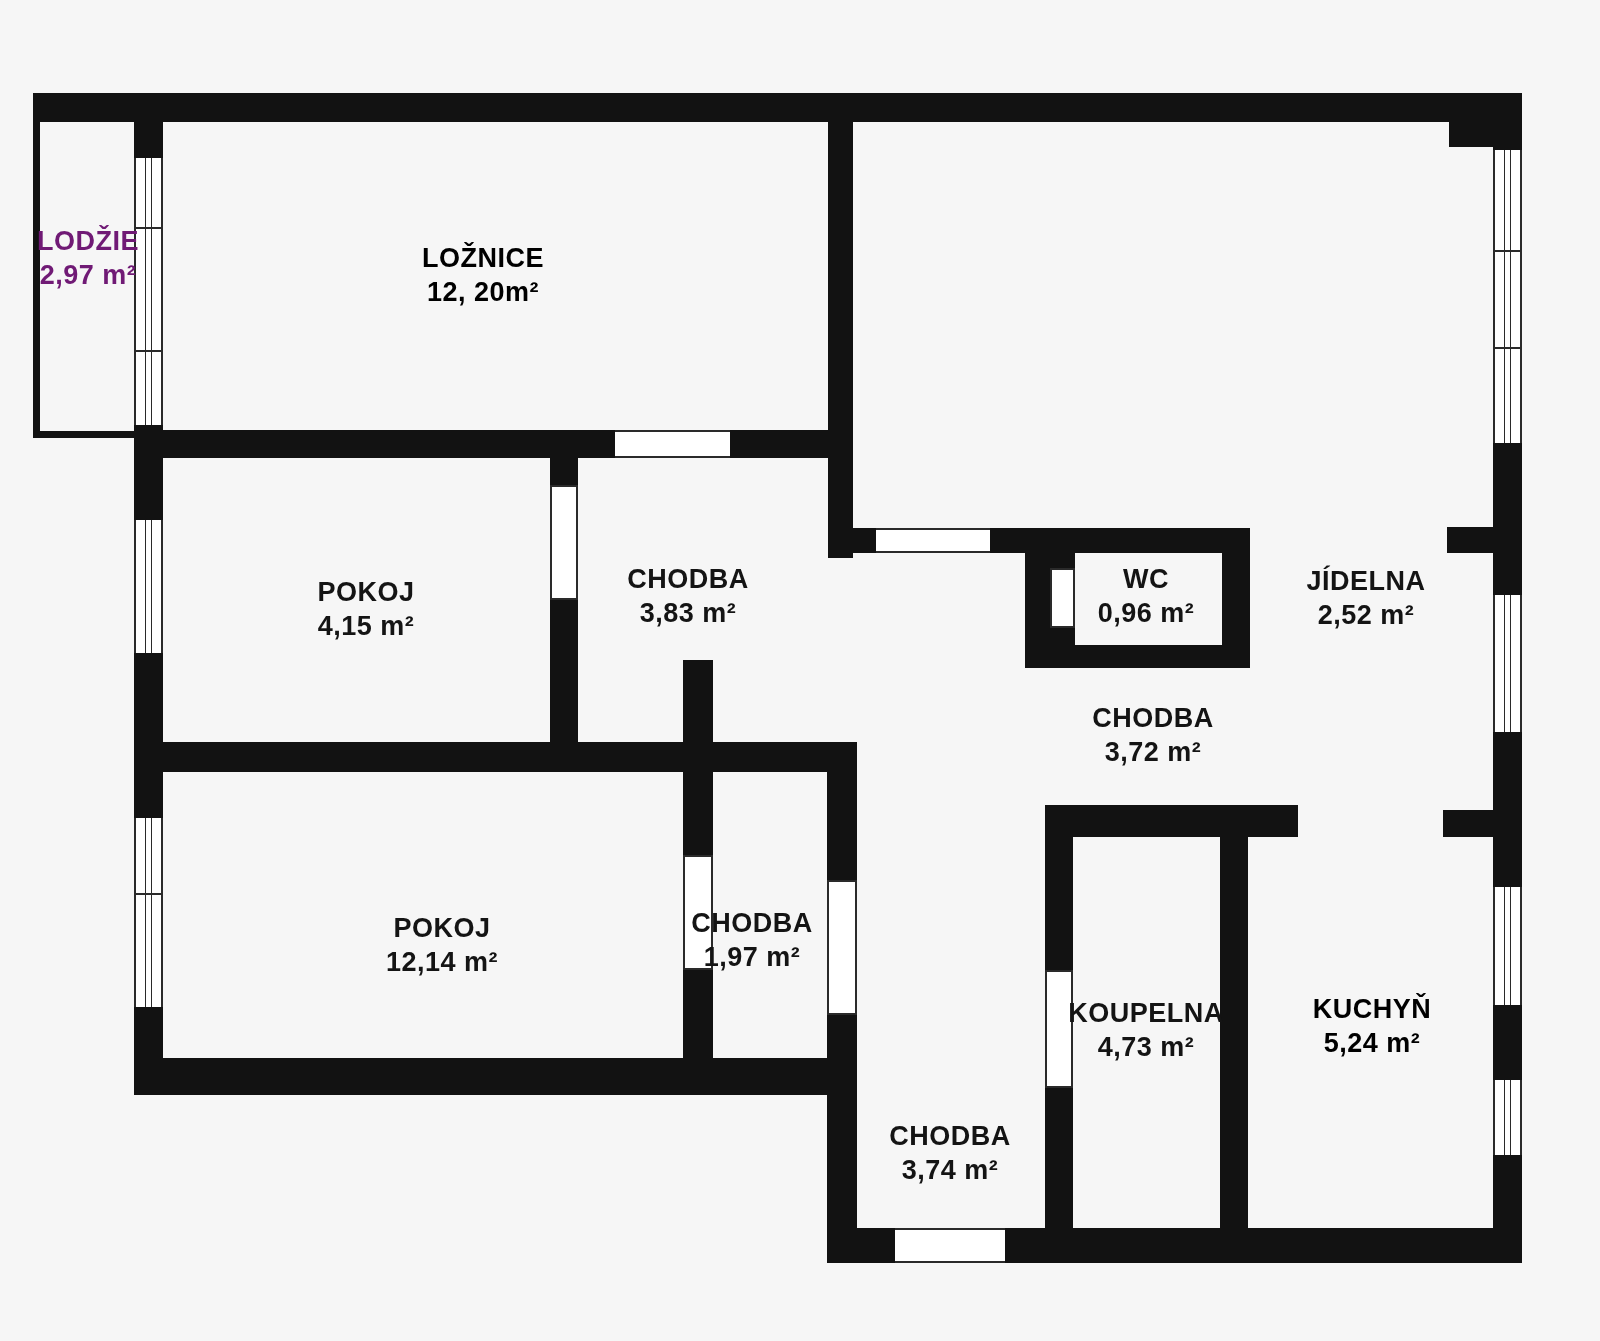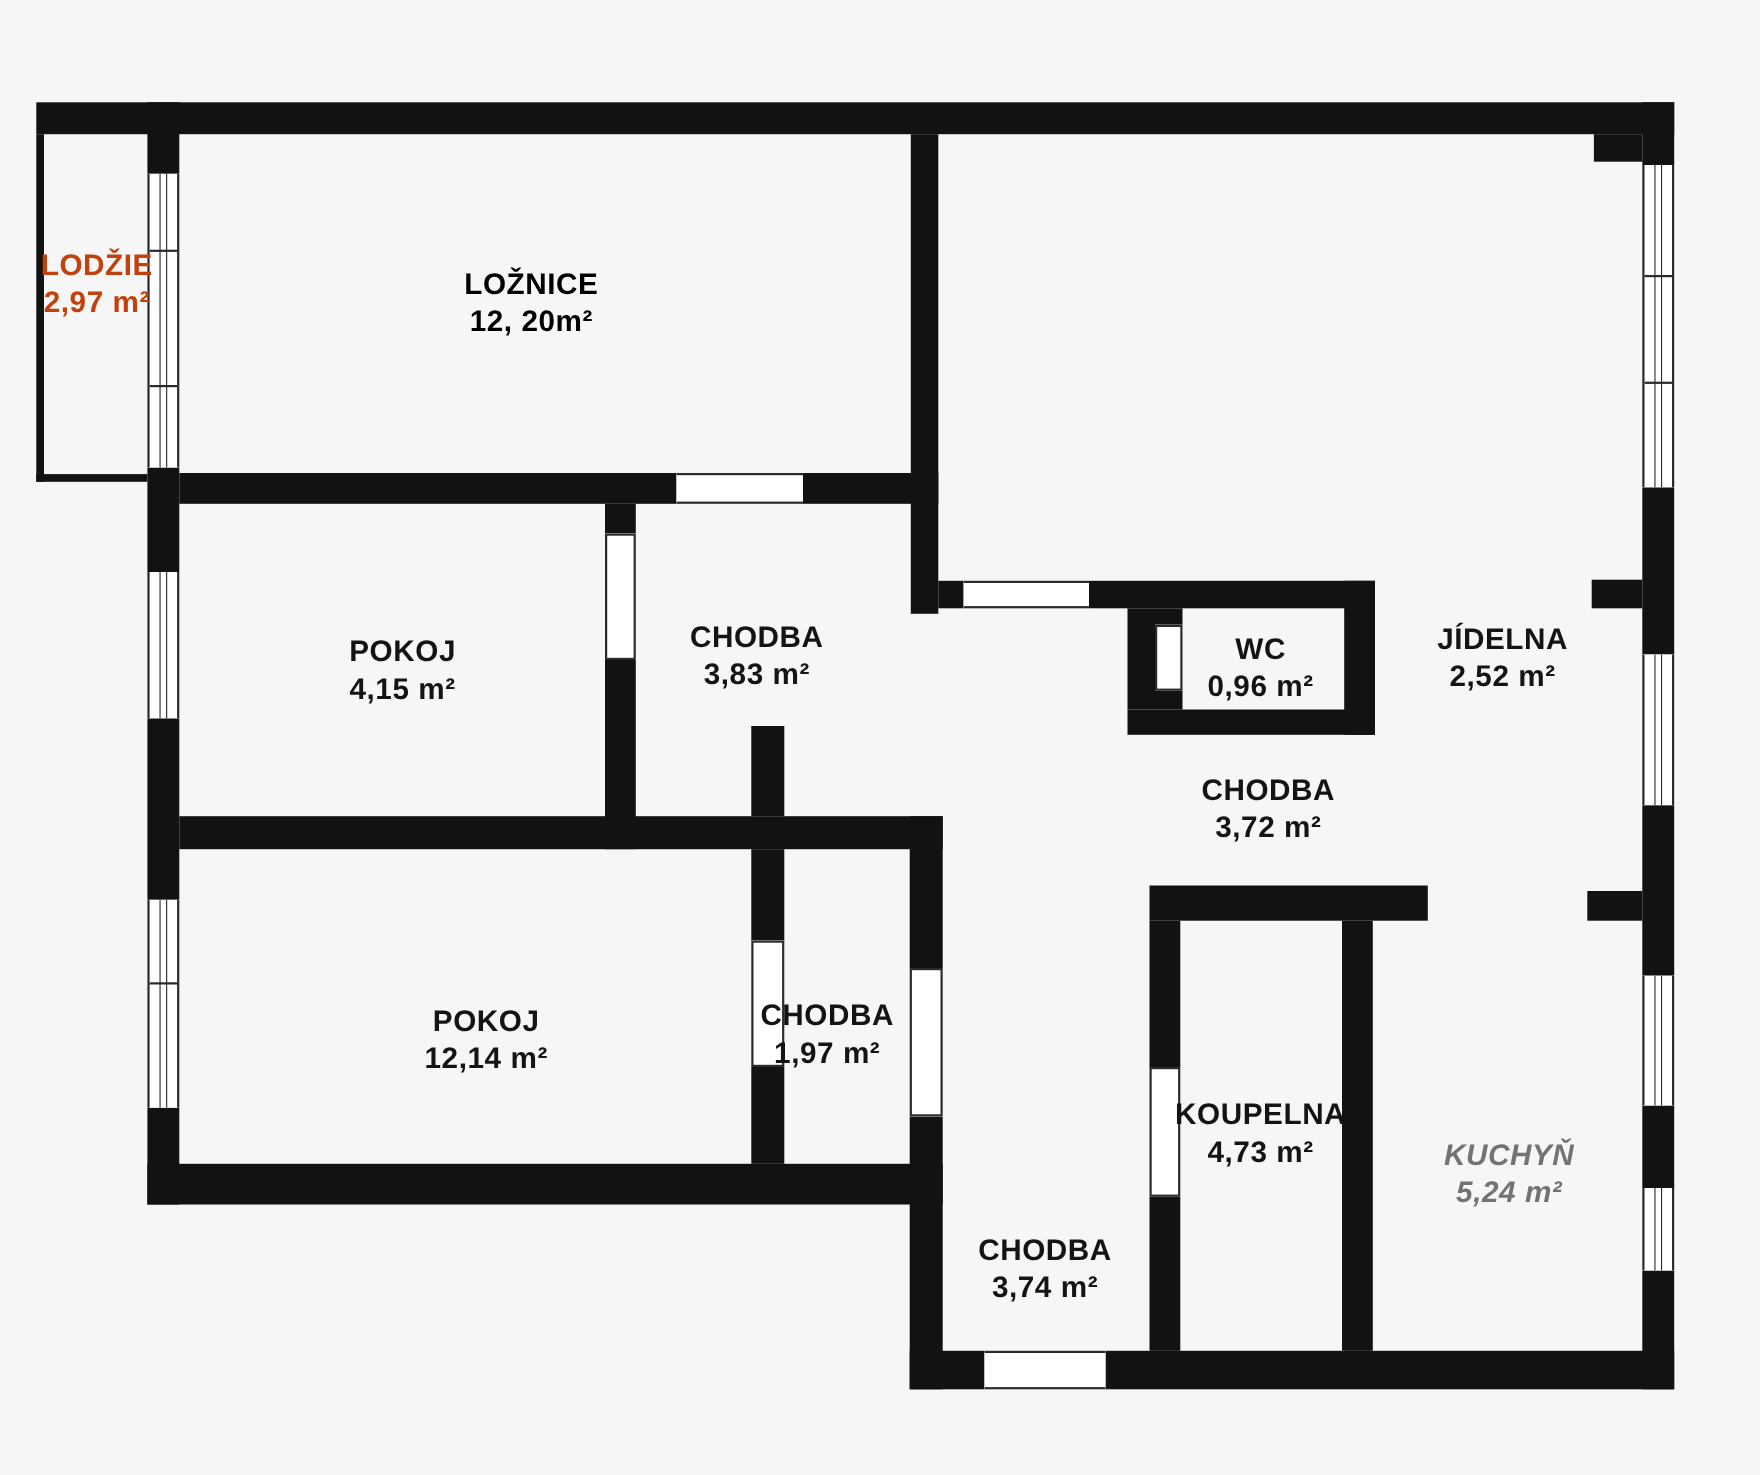--- a/index.html
+++ b/index.html
@@ -142,37 +142,37 @@
       <div class="window-line-v" style="left: 58%;"></div>
     </div>
     <div class="window-v" style="left: 1493px; top: 887px; width: 29px; height: 118px;">
       <div class="window-line-v" style="left: 35%;"></div>
       <div class="window-line-v" style="left: 58%;"></div>
     </div>
     <div class="window-v" style="left: 1493px; top: 1080px; width: 29px; height: 75px;">
       <div class="window-line-v" style="left: 35%;"></div>
       <div class="window-line-v" style="left: 58%;"></div>
     </div>
-    <div class="room-label" style="left: 88px; top: 258px; color: #c2410c;">
+    <div class="room-label" style="left: 88px; top: 258px; color: #701a75;">
       <div>LODŽIE</div>
       <div>2,97 m²</div>
     </div>
     <div class="room-label" style="left: 483px; top: 275px; color: #000000;">
       <div>LOŽNICE</div>
       <div>12, 20m²</div>
     </div>
     <div class="room-label" style="left: 366px; top: 609px; color: rgb(20, 20, 20);">
       <div>POKOJ</div>
       <div>4,15 m²</div>
     </div>
     <div class="room-label" style="left: 688px; top: 596px; color: rgb(20, 20, 20);">
       <div>CHODBA</div>
       <div>3,83 m²</div>
     </div>
-    <div class="room-label" style="left: 1146px; top: 596px; color: rgb(20, 20, 20); margin-top: 11px;">
+    <div class="room-label" style="left: 1146px; top: 596px; color: rgb(20, 20, 20);">
       <div>WC</div>
       <div>0,96 m²</div>
     </div>
     <div class="room-label" style="left: 1366px; top: 598px; color: rgb(20, 20, 20);">
       <div>JÍDELNA</div>
       <div>2,52 m²</div>
     </div>
     <div class="room-label" style="left: 1153px; top: 735px; color: rgb(20, 20, 20);">
       <div>CHODBA</div>
       <div>3,72 m²</div>
@@ -182,21 +182,21 @@
       <div>12,14 m²</div>
     </div>
     <div class="room-label" style="left: 752px; top: 940px; color: rgb(20, 20, 20);">
       <div>CHODBA</div>
       <div>1,97 m²</div>
     </div>
     <div class="room-label" style="left: 1146px; top: 1030px; color: rgb(20, 20, 20); text-align: center;">
       <div>KOUPELNA</div>
       <div>4,73 m²</div>
     </div>
-    <div class="room-label" style="left: 1372px; top: 1067px; color: #737373; font-style: italic;">
+    <div class="room-label" style="left: 1372px; top: 1026px; color: #000000;">
       <div>KUCHYŇ</div>
       <div>5,24 m²</div>
     </div>
     <div class="room-label" style="left: 950px; top: 1153px; color: rgb(20, 20, 20);">
       <div>CHODBA</div>
       <div>3,74 m²</div>
     </div>
   </div>
 
 </body></html>

